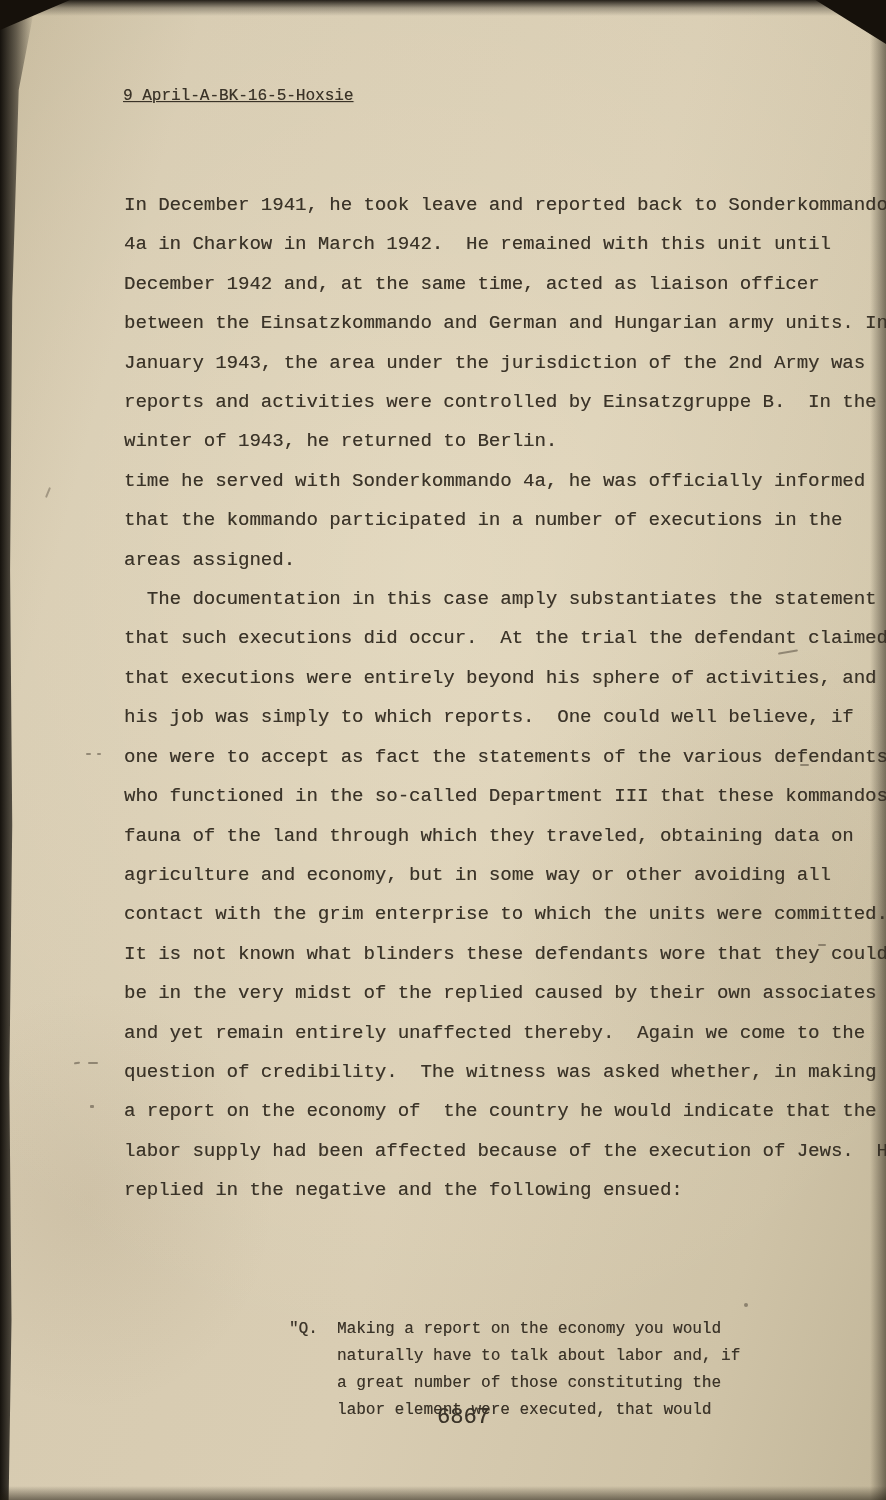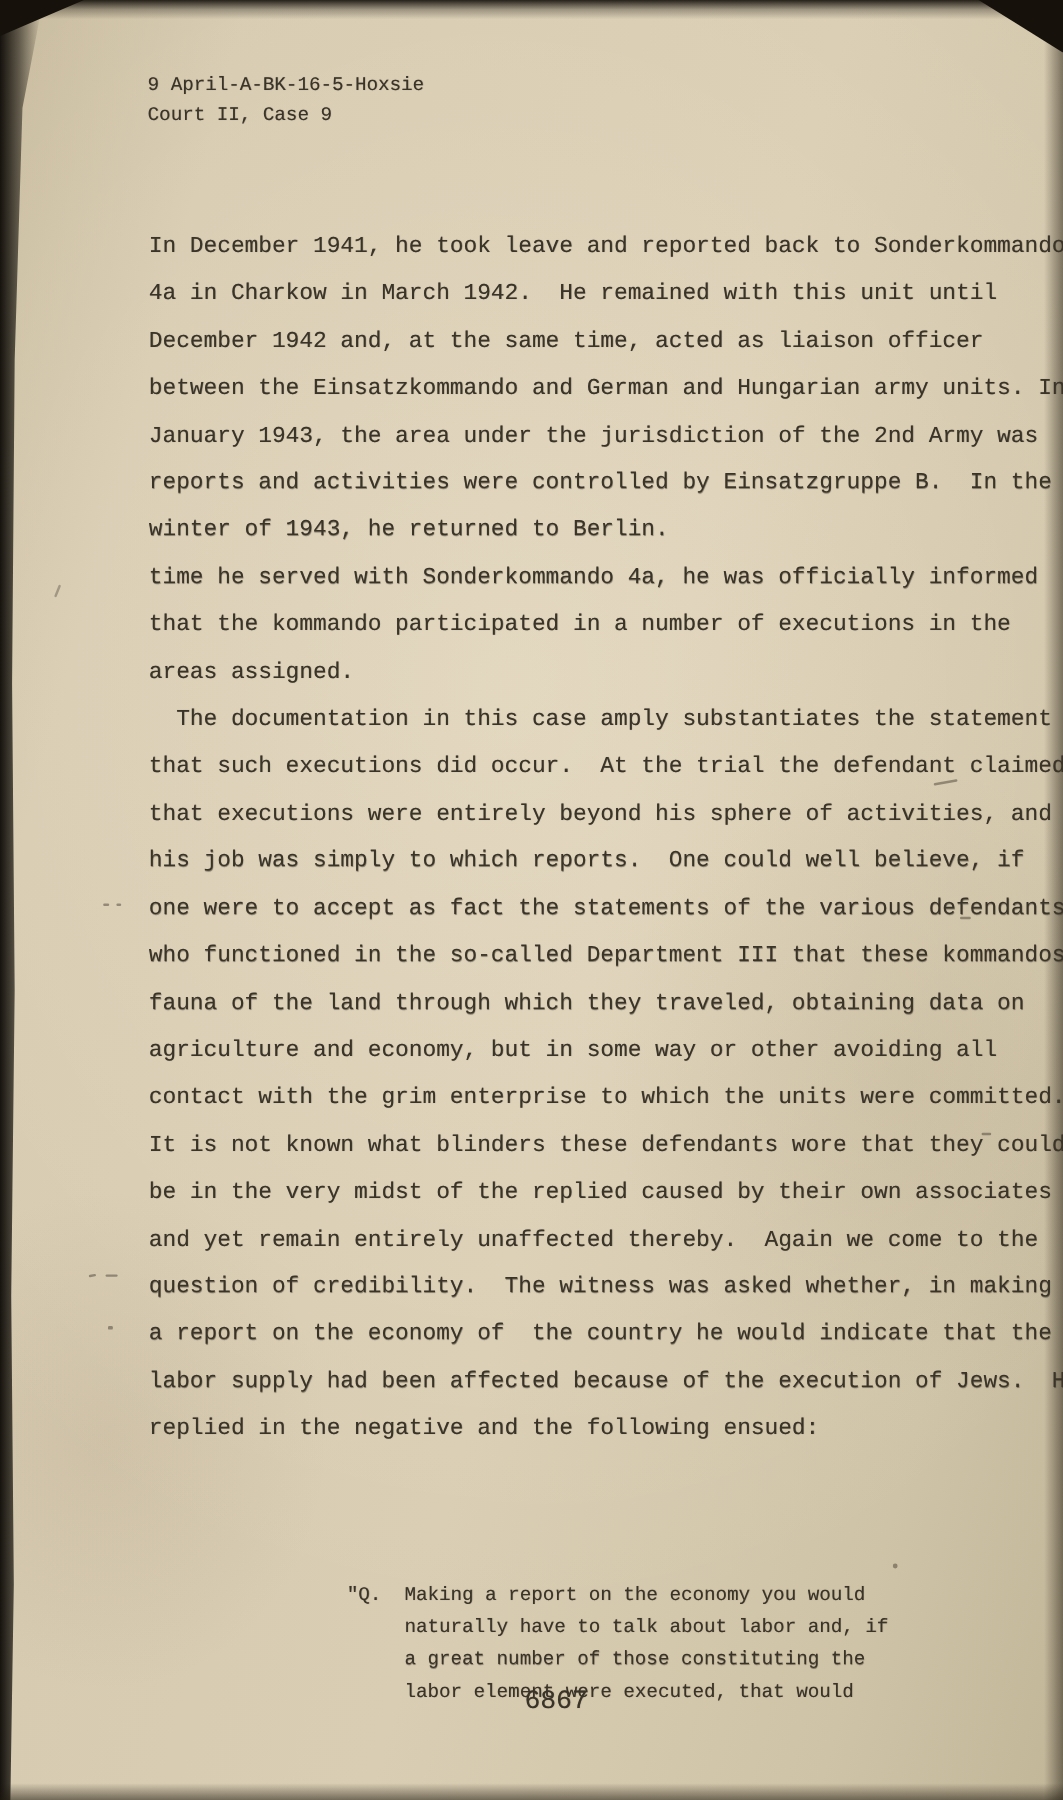--- a/index.html
+++ b/index.html
@@ -53,22 +53,22 @@
 
   
   .typewriter {
     font-family: "Liberation Mono", "DejaVu Sans Mono", monospace;
     color: #3a3328;
     text-shadow: 0.3px 0.3px 0.6px rgba(58,51,40,0.55);
   }
   .line { white-space: pre; }
 
   .header {
-    position: absolute; left: 123px; top: 59px;
-    font-size: 16px; line-height: 25px;
+    position: absolute; left: 123px; top: 84px;
+    font-size: 16px; line-height: 25px; text-decoration: underline;
   }
   .body-text {
     position: absolute; left: 124px; top: 186px;
     font-size: 19px; line-height: 39.4px;
   }
   .quote {
     position: absolute; left: 289px; top: 1316px;
     font-size: 16px; line-height: 27px;
   }
   .page-number {
@@ -95,21 +95,20 @@
 <div class="paper"></div>
 <div class="edge-top"></div>
 <div class="edge-left"></div>
 <div class="edge-right"></div>
 <div class="edge-bottom"></div>
 <div class="corner-tl"></div>
 <div class="corner-tr"></div>
 
 <div class="typewriter header">
   <div class="line">9 April-A-BK-16-5-Hoxsie</div>
-  <div class="line">Court II, Case 9</div>
 </div>
 
 <div class="typewriter body-text">
     <div class="paragraph">
       <div class="line">In December 1941, he took leave and reported back to Sonderkommando</div>
       <div class="line">4a in Charkow in March 1942.  He remained with this unit until</div>
       <div class="line">December 1942 and, at the same time, acted as liaison officer</div>
       <div class="line">between the Einsatzkommando and German and Hungarian army units. In</div>
       <div class="line">January 1943, the area under the jurisdiction of the 2nd Army was</div>
       <div class="line">reports and activities were controlled by Einsatzgruppe B.  In the</div>

